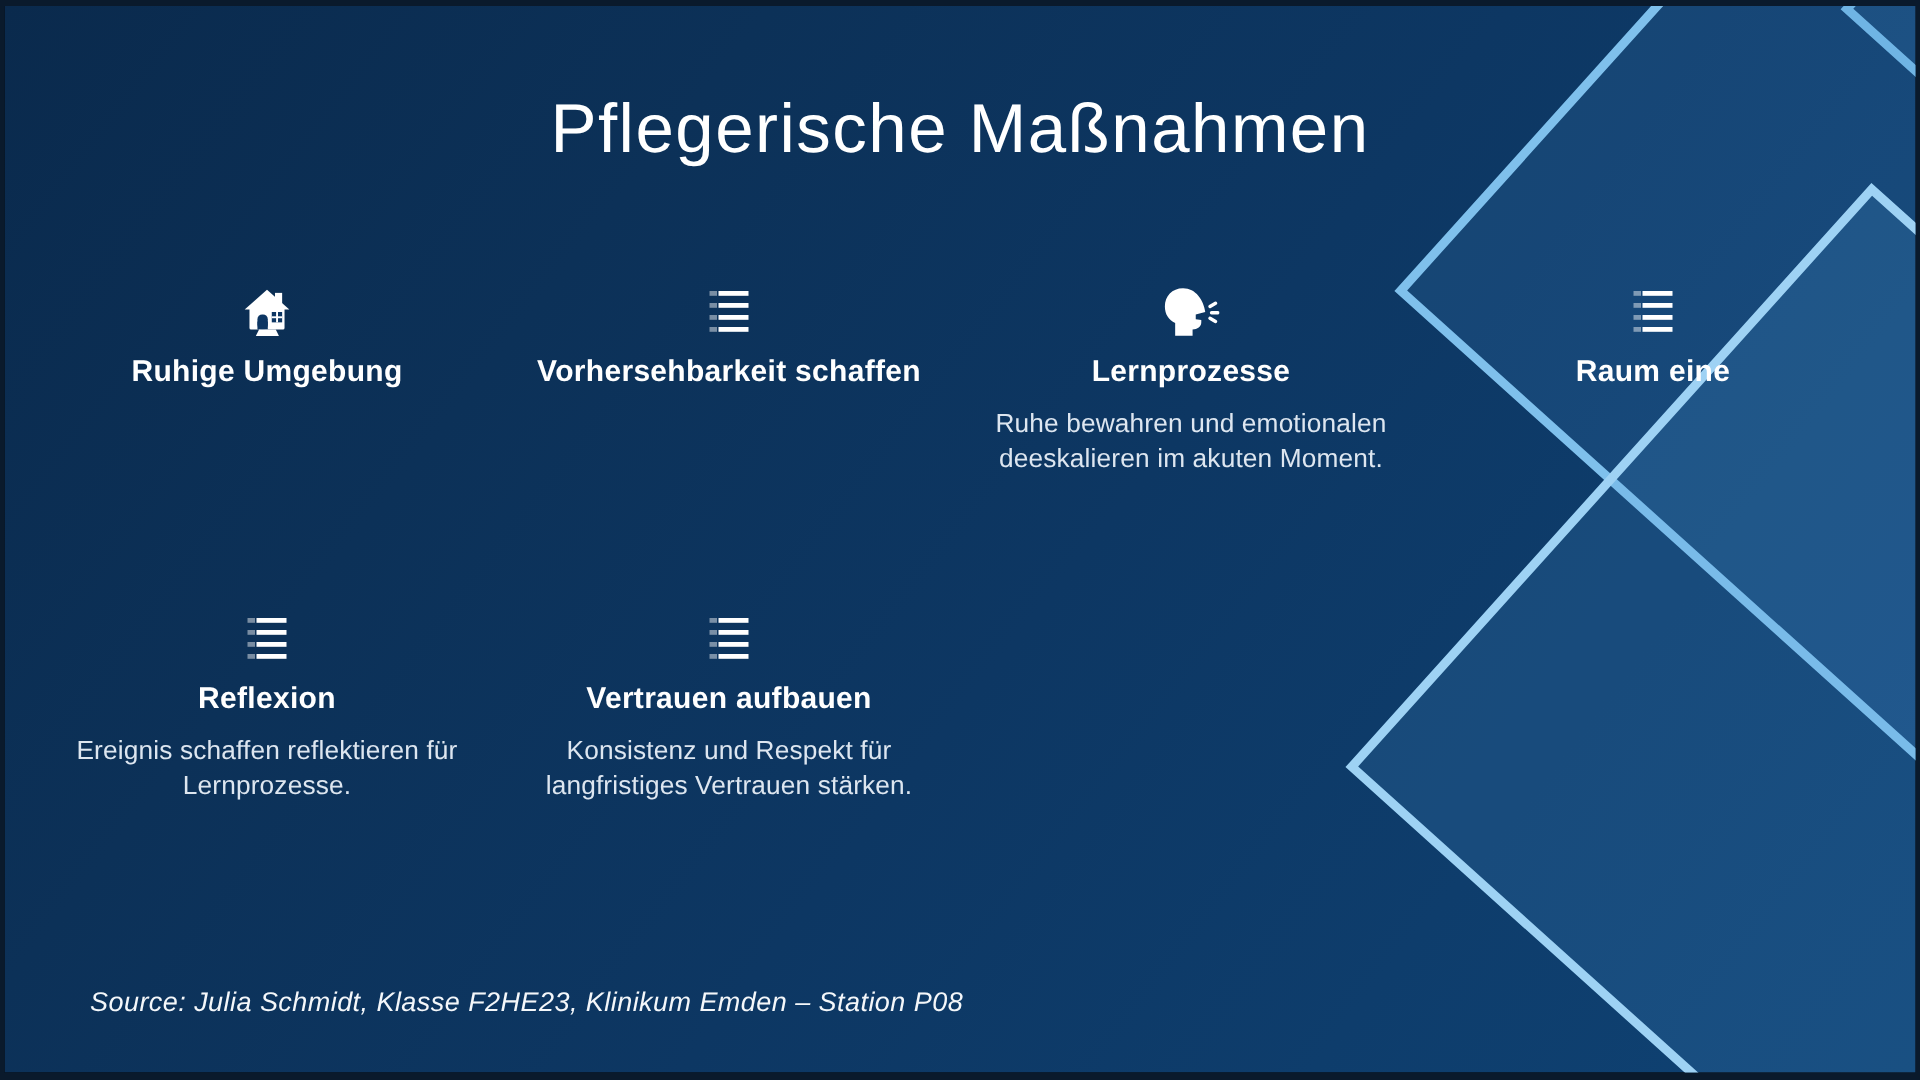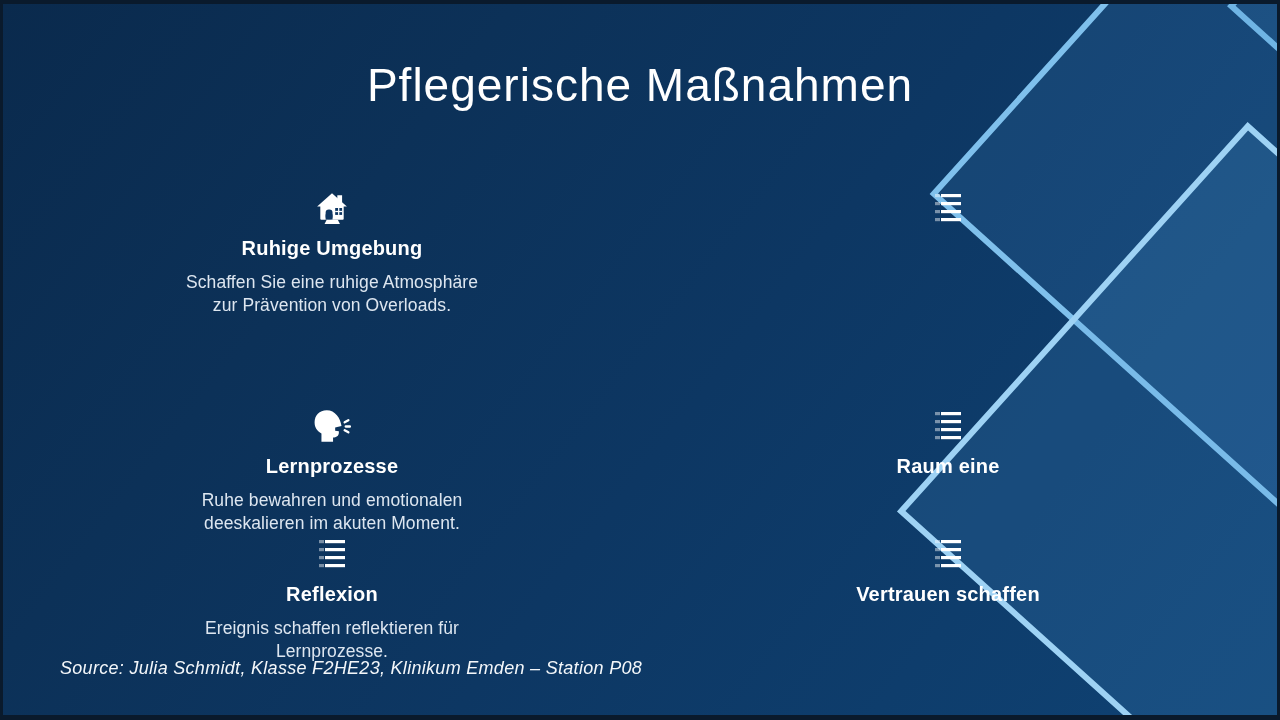--- a/index.html
+++ b/index.html
@@ -16,21 +16,21 @@
   .d2 { width:512px; height:512px; left:1002px; top:226px; transform:rotate(42deg);
         border-color:#9ed2f4; background:rgba(88,160,220,0.15); }
   .d3 { width:400px; height:400px; left:1309px; top:-219px; transform:rotate(42deg);
         border-color:#6fb4e4; background:rgba(72,144,208,0.12); }
   .title {
     position:absolute; top:54px; left:0; right:0; text-align:center;
     color:#ffffff; font-size:46px; font-weight:400; letter-spacing:1px;
   }
   .grid {
     position:absolute; left:21px; top:186px; width:1232px;
-    display:grid; grid-template-columns:repeat(2,1fr); grid-template-rows:218px auto;
+    display:grid; grid-template-columns:repeat(4,1fr); grid-template-rows:218px auto;
     justify-items:center;
   }
   .card { text-align:center; display:flex; flex-direction:column; align-items:center; }
   .card .icon { height:36px; margin-bottom:11px; display:flex; align-items:center; justify-content:center; }
   .card h3 { margin:0 0 11px 0; color:#ffffff; font-size:20px; font-weight:700; letter-spacing:0.2px; }
   .card p { margin:0; max-width:295px; color:#dde6f0; font-size:17.5px; line-height:1.33; letter-spacing:0.1px; }
   .source {
     position:absolute; left:57px; top:654px; color:#f4f7fa;
     font-size:18px; font-style:italic; letter-spacing:0.3px;
   }
@@ -56,38 +56,38 @@
           <polygon points="16,2 30,14.5 2,14.5" fill="#ffffff"></polygon>
           <rect x="10" y="17.5" width="6.5" height="9.5" rx="3" fill="#0d3663"></rect>
           <rect x="10" y="22" width="6.5" height="5" fill="#0d3663"></rect>
           <rect x="19" y="16" width="6.5" height="6.5" fill="#0d3663"></rect>
           <rect x="21.7" y="16" width="1.2" height="6.5" fill="#ffffff"></rect>
           <rect x="19" y="18.7" width="6.5" height="1.2" fill="#ffffff"></rect>
           <polygon points="11,27 21.5,27 23.5,31 9,31" fill="#ffffff"></polygon>
         </svg>
       </div>
       <h3>Ruhige Umgebung</h3>
-      <p>Schaffen Sie eine ruhige Atmosphäre zur Prävention von Overloads.</p>
     </div>
 
     <div class="card">
       <div class="icon">
         <svg width="28" height="32" viewBox="0 0 28 32">
           <g fill="#ffffff">
             <rect x="1" y="2" width="5" height="3.2" opacity="0.45"></rect>
               <rect x="7" y="2" width="20" height="3.2"></rect>
             <rect x="1" y="10" width="5" height="3.2" opacity="0.45"></rect>
               <rect x="7" y="10" width="20" height="3.2"></rect>
             <rect x="1" y="18" width="5" height="3.2" opacity="0.45"></rect>
               <rect x="7" y="18" width="20" height="3.2"></rect>
             <rect x="1" y="26" width="5" height="3.2" opacity="0.45"></rect>
               <rect x="7" y="26" width="20" height="3.2"></rect>
           </g>
         </svg>
       </div>
+      <h3>Vorhersehbarkeit schaffen</h3>
     </div>
 
     <div class="card">
       <div class="icon">
         <svg width="38" height="34" viewBox="0 0 36 32">
           <path fill="#ffffff" d="M13,1 C6,1 1.5,6 1.5,12.5 C1.5,17.5 4,21 8,23 L8,31 L19,31 L19,27
             C22,27 24.5,25.5 24.5,22.5 L24.5,21 L21,20.5 L21,17.5 L27,16 C26,8.5 21,1 13,1 Z"></path>
           <g stroke="#ffffff" stroke-width="2.2" stroke-linecap="round">
             <line x1="30" y1="12.5" x2="33.5" y2="10.5"></line>
             <line x1="31" y1="16.5" x2="35" y2="16.5"></line>
@@ -144,20 +144,21 @@
               <rect x="7" y="2" width="20" height="3.2"></rect>
             <rect x="1" y="10" width="5" height="3.2" opacity="0.45"></rect>
               <rect x="7" y="10" width="20" height="3.2"></rect>
             <rect x="1" y="18" width="5" height="3.2" opacity="0.45"></rect>
               <rect x="7" y="18" width="20" height="3.2"></rect>
             <rect x="1" y="26" width="5" height="3.2" opacity="0.45"></rect>
               <rect x="7" y="26" width="20" height="3.2"></rect>
           </g>
         </svg>
       </div>
-      <h3>Vertrauen schaffen</h3>
+      <h3>Vertrauen aufbauen</h3>
+      <p>Konsistenz und Respekt für langfristiges Vertrauen stärken.</p>
     </div>
 
   </div>
 
   <div class="source">Source: Julia Schmidt, Klasse F2HE23, Klinikum Emden – Station P08</div>
 
 </div>
 
 </body></html>

